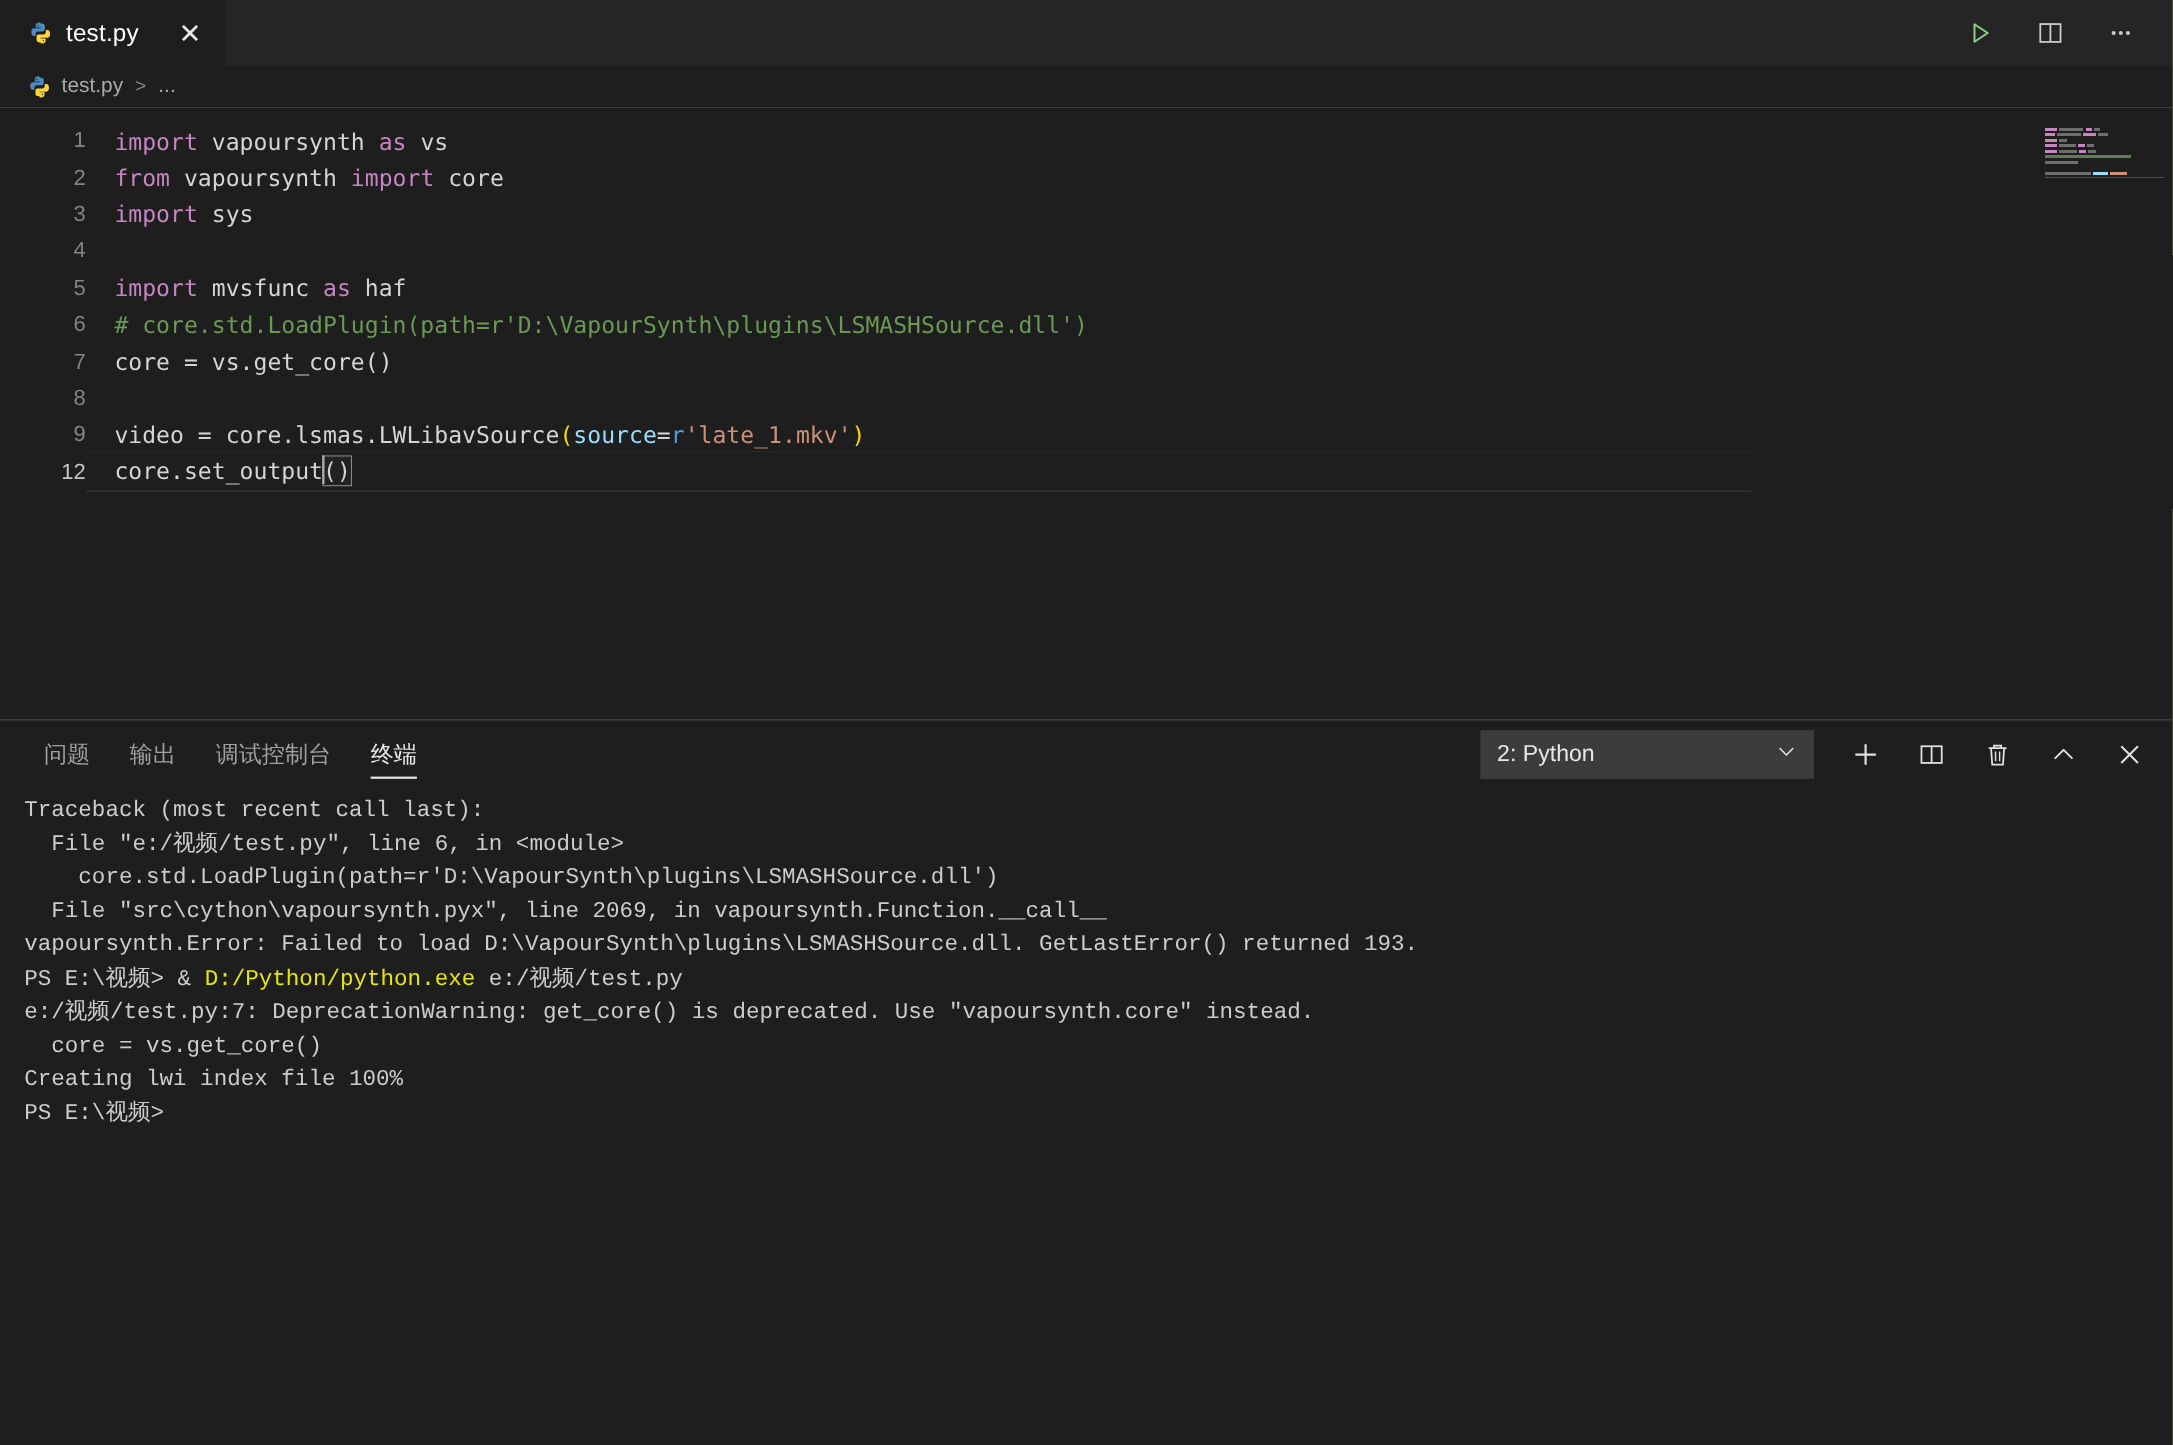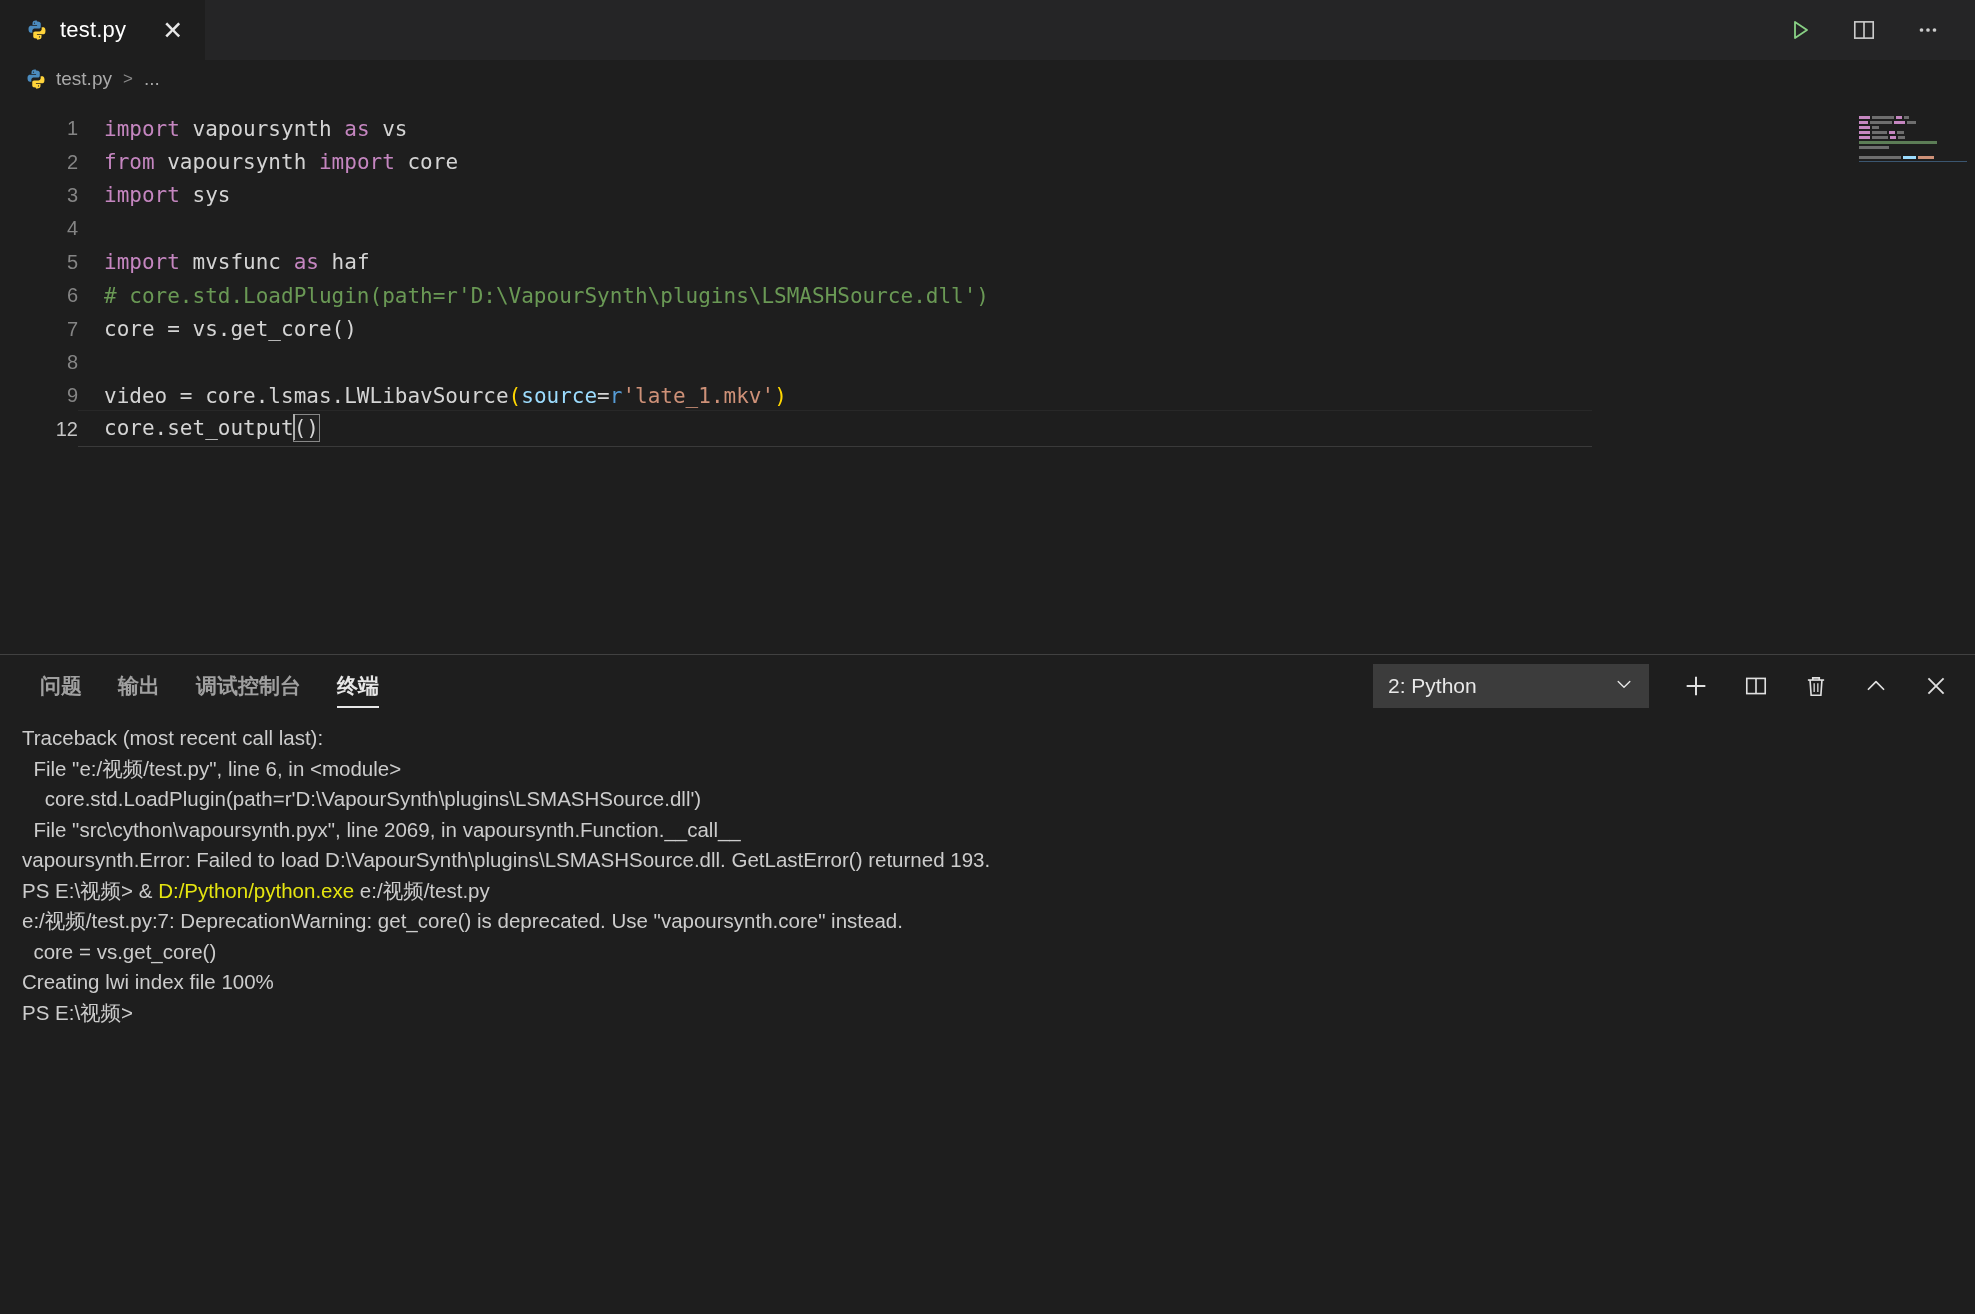--- a/index.html
+++ b/index.html
@@ -83,43 +83,43 @@
 
   
   .panel {
     flex: 1; background: #1e1e1e; border-top: 1px solid #414141;
     display: flex; flex-direction: column; min-height: 0;
   }
   .panel-header {
     height: 62px; display: flex; align-items: center; flex-shrink: 0;
     padding-left: 22px; padding-right: 22px;
   }
-  .ptabs { display: flex; align-items: stretch; height: 100%; gap: 0; font-weight: bold; }
+  .ptabs { display: flex; align-items: stretch; height: 100%; gap: 0; }
   .ptab {
     display: flex; align-items: center; padding: 0 18px; position: relative;
     color: #a0a0a0; font-size: 21px; font-family: "DejaVu Sans", sans-serif;
   }
   .ptab.active { color: #e7e7e7; }
   .ptab.active::after {
     content: ""; position: absolute; left: 18px; right: 18px; bottom: 9px;
     height: 2px; background: #e7e7e7;
   }
   .ph-spacer { flex: 1; }
   .term-select {
-    background: #3c3c3c; color: #e8e8e8; height: 44px; width: 276px;
+    background: #3c3c3c; color: #e8e8e8; height: 44px; width: 303px;
     display: flex; align-items: center; padding: 0 14px; font-size: 21px;
     justify-content: space-between; border: 1px solid #3c3c3c; text-align: right;
   }
   .panel-actions { display: flex; align-items: center; gap: 26px; margin-left: 30px; }
   .pa { width: 34px; height: 34px; display:flex; align-items:center; justify-content:center; }
 
   
   .terminal {
     flex: 1; padding: 6px 0 0 22px; overflow: hidden;
-    font-family: Liberation Sans, sans-serif; font-size: 20.5px;
+    font-family: Liberation Mono, monospace; font-size: 20.5px;
     line-height: 30.5px; color: #cccccc; white-space: pre;
   }
   .t-line { white-space: pre; }
   .t-yellow { color: #e5e510; }
 </style>
 </head>
 <body>
 
 <div class="app">
 

